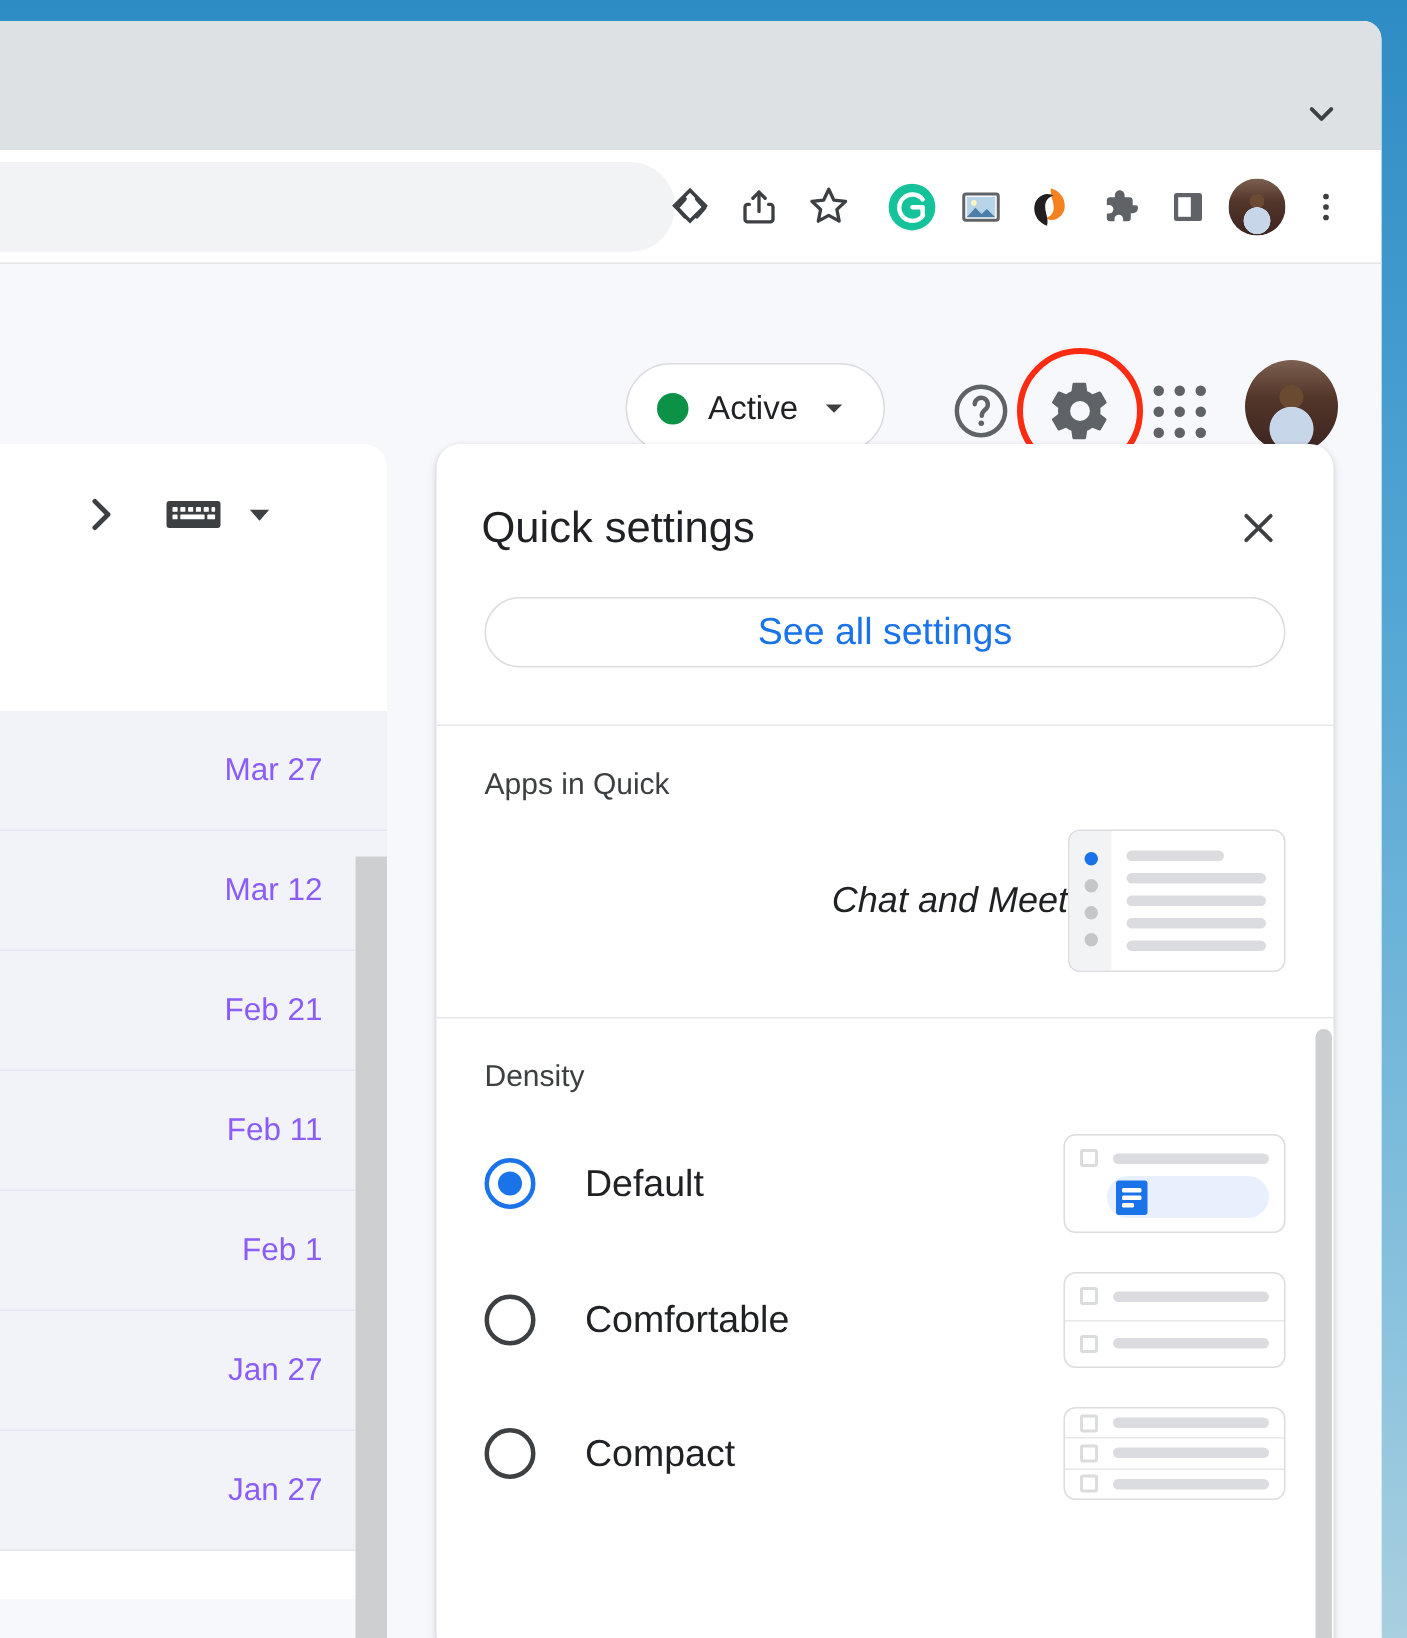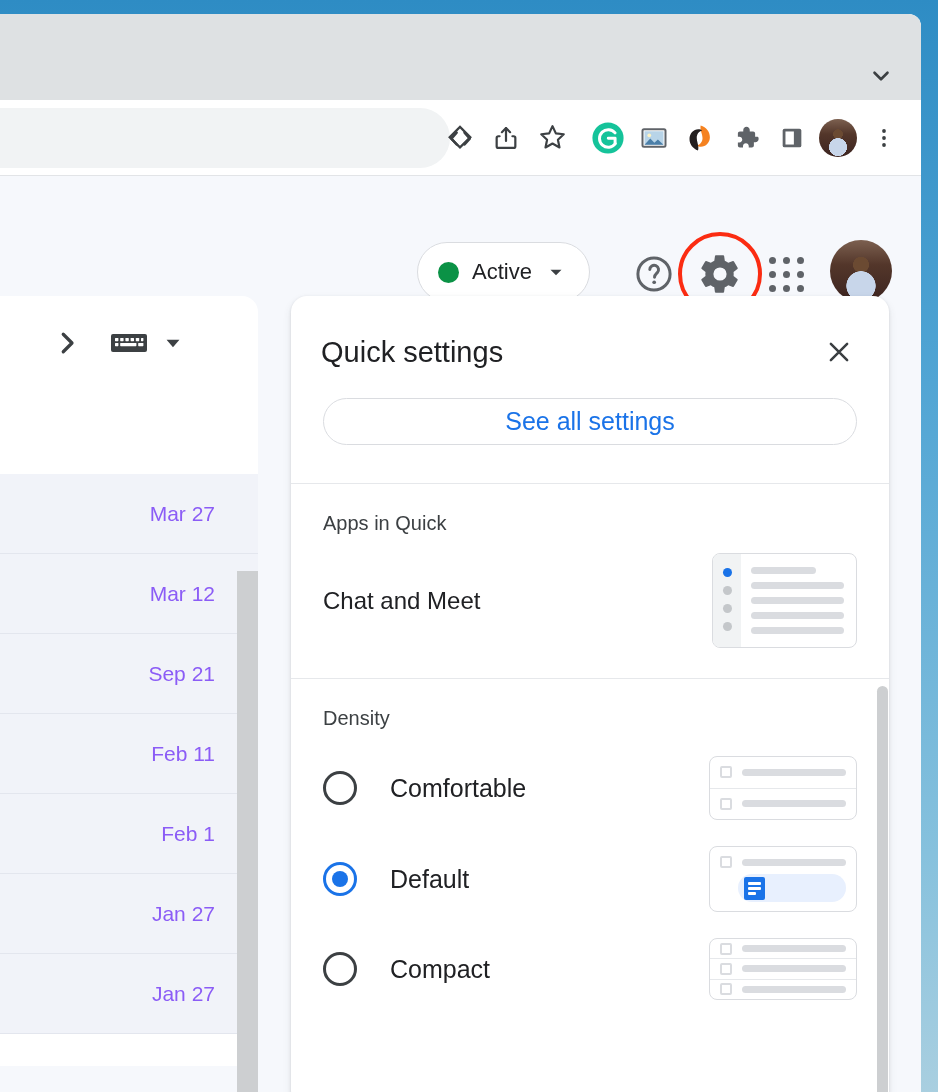--- a/index.html
+++ b/index.html
@@ -188,22 +188,23 @@
     background: #ffffff; cursor: pointer;
   }
   .qs-divider { height: 1px; background: #e6e8eb; margin-top: 38px; }
 
   .qs-section { padding: 0 32px; }
   .qs-section-title {
     font-size: 20px; color: #3c4043;
     padding-top: 28px;
   }
   .qs-row {
-    display: flex; align-items: center; justify-content: space-between;
+    display: flex; align-items: center; justify-content: flex-end;
     padding-top: 18px;
+    font-style: italic;
   }
   .qs-row-left { display: flex; flex-direction: column; gap: 2px; }
   #chat-meet-label { font-size: 24px; color: #202124; }
   #customize-box {
     align-self: flex-start;
     border: 5px solid #fb2c12;
     padding: 2px 10px 4px 10px;
     margin-top: 4px;
     margin-left: -6px;
   }
@@ -458,21 +459,21 @@
       </div>
       <div id="list-gap"></div>
       <div id="date-rows">
         <div class="date-row">
             <span>Mar 27</span>
           </div>
         <div class="date-row">
             <span>Mar 12</span>
           </div>
         <div class="date-row">
-            <span>Sep 21</span>
+            <span>Feb 21</span>
           </div>
         <div class="date-row">
             <span>Feb 11</span>
           </div>
         <div class="date-row">
             <span>Feb 1</span>
           </div>
         <div class="date-row">
             <span>Jan 27</span>
           </div>
@@ -527,37 +528,20 @@
         </div>
       </div>
 
       <div class="qs-divider" style="margin-top:30px"></div>
 
       <div class="qs-section">
         <div class="qs-section-title">Density</div>
 
         <div class="density-option">
           <div class="density-left">
-            <span class="radio"></span>
-            <span class="density-label">Comfortable</span>
-          </div>
-          <div id="comfortable-thumb" class="d-thumb">
-            <div class="d-line">
-              <span class="d-box"></span>
-              <span class="d-bar"></span>
-            </div>
-            <div class="d-line">
-              <span class="d-box"></span>
-              <span class="d-bar"></span>
-            </div>
-          </div>
-        </div>
-
-        <div class="density-option">
-          <div class="density-left">
             <span class="radio checked"></span>
             <span class="density-label">Default</span>
           </div>
           <div id="default-thumb" class="d-thumb">
             <div class="d-line">
               <span class="d-box"></span>
               <span class="d-bar"></span>
             </div>
             <div id="default-pill">
               <span id="default-doc">
@@ -565,20 +549,37 @@
                   <i></i>
                   <i></i>
                 </span>
             </div>
           </div>
         </div>
 
         <div class="density-option">
           <div class="density-left">
             <span class="radio"></span>
+            <span class="density-label">Comfortable</span>
+          </div>
+          <div id="comfortable-thumb" class="d-thumb">
+            <div class="d-line">
+              <span class="d-box"></span>
+              <span class="d-bar"></span>
+            </div>
+            <div class="d-line">
+              <span class="d-box"></span>
+              <span class="d-bar"></span>
+            </div>
+          </div>
+        </div>
+
+        <div class="density-option">
+          <div class="density-left">
+            <span class="radio"></span>
             <span class="density-label">Compact</span>
           </div>
           <div id="compact-thumb" class="d-thumb">
             <div class="d-line">
               <span class="d-box"></span>
               <span class="d-bar"></span>
             </div>
             <div class="d-line">
               <span class="d-box"></span>
               <span class="d-bar"></span>

